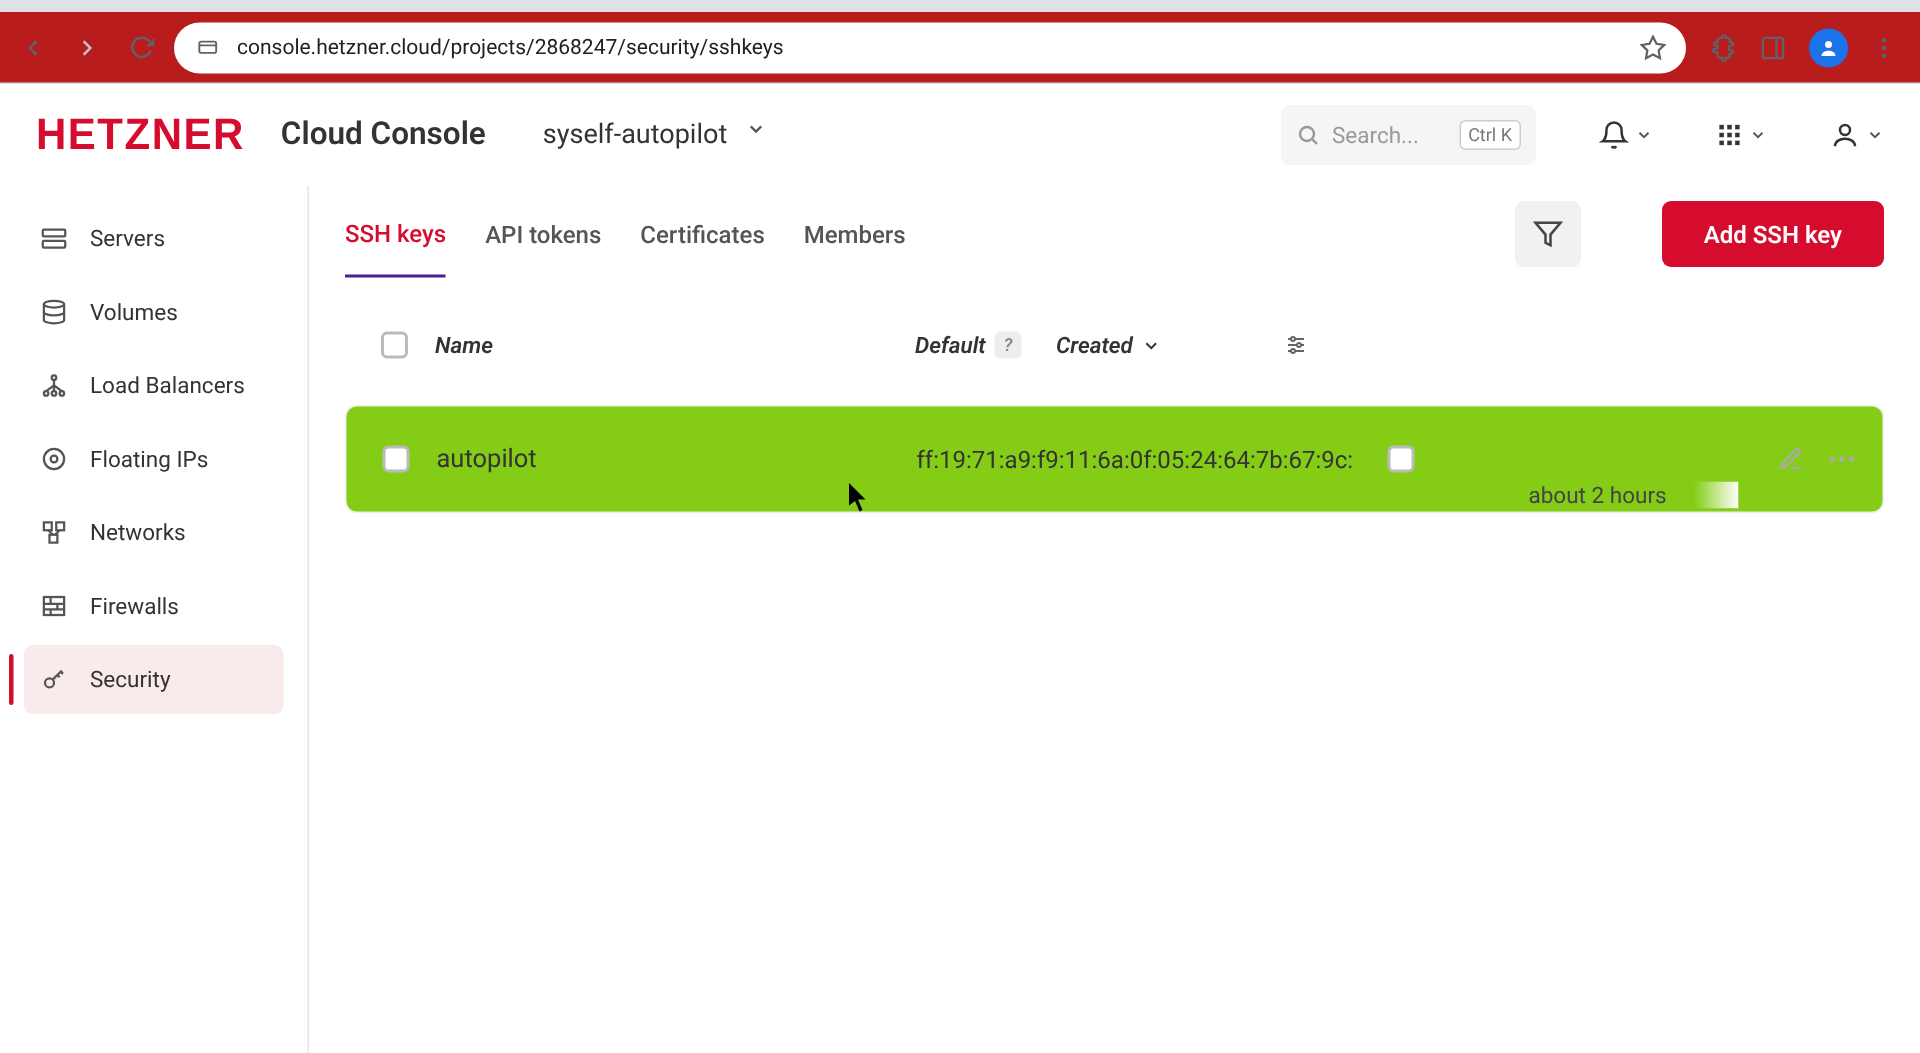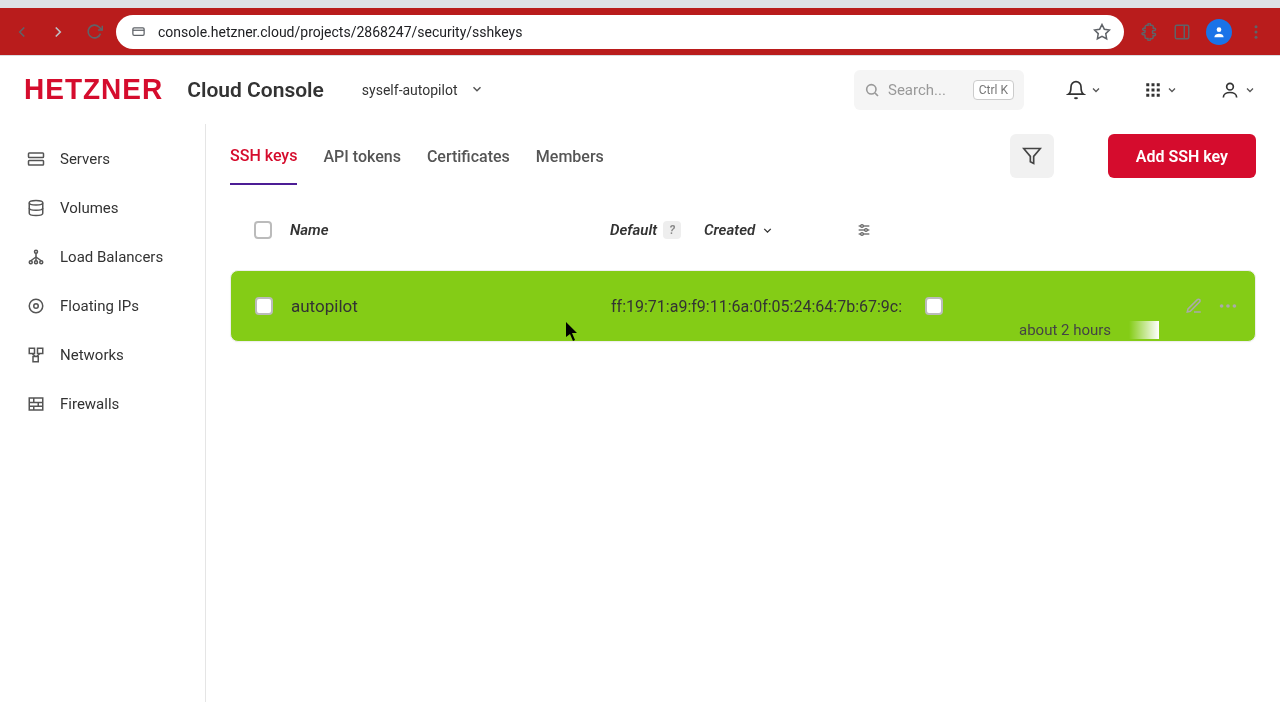--- a/index.html
+++ b/index.html
@@ -13,21 +13,21 @@
 .url-bar { flex: 1; height: 34px; background: #fff; border-radius: 17px; display: flex; align-items: center; padding: 0 12px; gap: 10px; color: #5f6368; font-size: 14px; }
 .url-text { color: #202124; flex:1; }
 .chrome-icons { display: flex; gap: 14px; padding: 0 6px; align-items: center; }
 .chrome-ic { width: 20px; height: 20px; display:inline-flex; align-items:center; justify-content:center; color:#5f6368; }
 .profile-dot { width: 26px; height: 26px; border-radius: 50%; background: #1a73e8; display:inline-flex; align-items:center; justify-content:center; color:#fff; }
 
 
 .app-bar { height: 68px; display: flex; align-items: center; padding: 0 24px; gap: 24px; border-bottom: 1px solid #fff; }
 .logo { font-weight: 900; font-size: 28px; letter-spacing: 1px; color: #d50c2d; font-family: Arial, sans-serif; transform: scaleY(1.05); }
 .console-title { font-size: 21px; font-weight: 600; color: #333; }
-.project-picker { display: flex; gap: 12px; font-size: 14px; color: #333; cursor:pointer; padding:6px 4px; margin-left:10px;}
+.project-picker { display: flex; gap: 12px; font-size: 18px; color: #333; cursor:pointer; padding:6px 4px; margin-left:10px;}
 .spacer { flex: 1; }
 .search-box { width: 170px; height: 40px; background: #f5f5f5; border-radius: 6px; display: flex; align-items: center; padding: 0 10px; gap: 8px; color: #999; font-size: 15px;}
 .kbd { border:1px solid #ccc; border-radius:4px; font-size:12px; padding:2px 5px; color:#777; background:#fff;}
 .top-ic-group { display:flex; align-items:center; gap:4px; }
 
 
 .layout { display: flex; height: calc(702px - 48px - 8px - 68px); }
 .sidebar { width: 206px; border-right: 1px solid #e5e5e5; padding: 12px 16px; }
 .side-item { display:flex; align-items:center; gap:14px; height:46px; padding:0 10px; border-radius:6px; color:#333; font-size:15px; cursor:pointer; margin-bottom:3px; }
 .side-item.active { background:#f9eaec; color:#333; position:relative;}
@@ -249,20 +249,31 @@
           <svg width="18" height="18" viewBox="0 0 24 24" fill="none" stroke="currentColor" stroke-width="2">
             <rect x="3" y="4" width="18" height="16"></rect>
             <line x1="3" y1="10" x2="21" y2="10"></line>
             <line x1="3" y1="15" x2="21" y2="15"></line>
             <line x1="9" y1="4" x2="9" y2="10"></line>
             <line x1="15" y1="10" x2="15" y2="15"></line>
             <line x1="9" y1="15" x2="9" y2="20"></line>
           </svg>
         </span>
       <span>Firewalls</span>
+    </div>
+    <div class="side-item active">
+      <span class="side-ic">
+          <svg width="18" height="18" viewBox="0 0 24 24" fill="none" stroke="currentColor" stroke-width="2">
+            <circle cx="8" cy="15" r="4"></circle>
+            <path d="M10.85 12.15L19 4"></path>
+            <path d="M18 5l2 2"></path>
+            <path d="M15 8l2 2"></path>
+          </svg>
+        </span>
+      <span>Security</span>
     </div>
   </div>
 
   <div class="main">
     <div class="tabs-row">
       <span class="tab active">SSH keys</span>
       <span class="tab">API tokens</span>
       <span class="tab">Certificates</span>
       <span class="tab">Members</span>
       <div class="tabs-spacer"></div>

